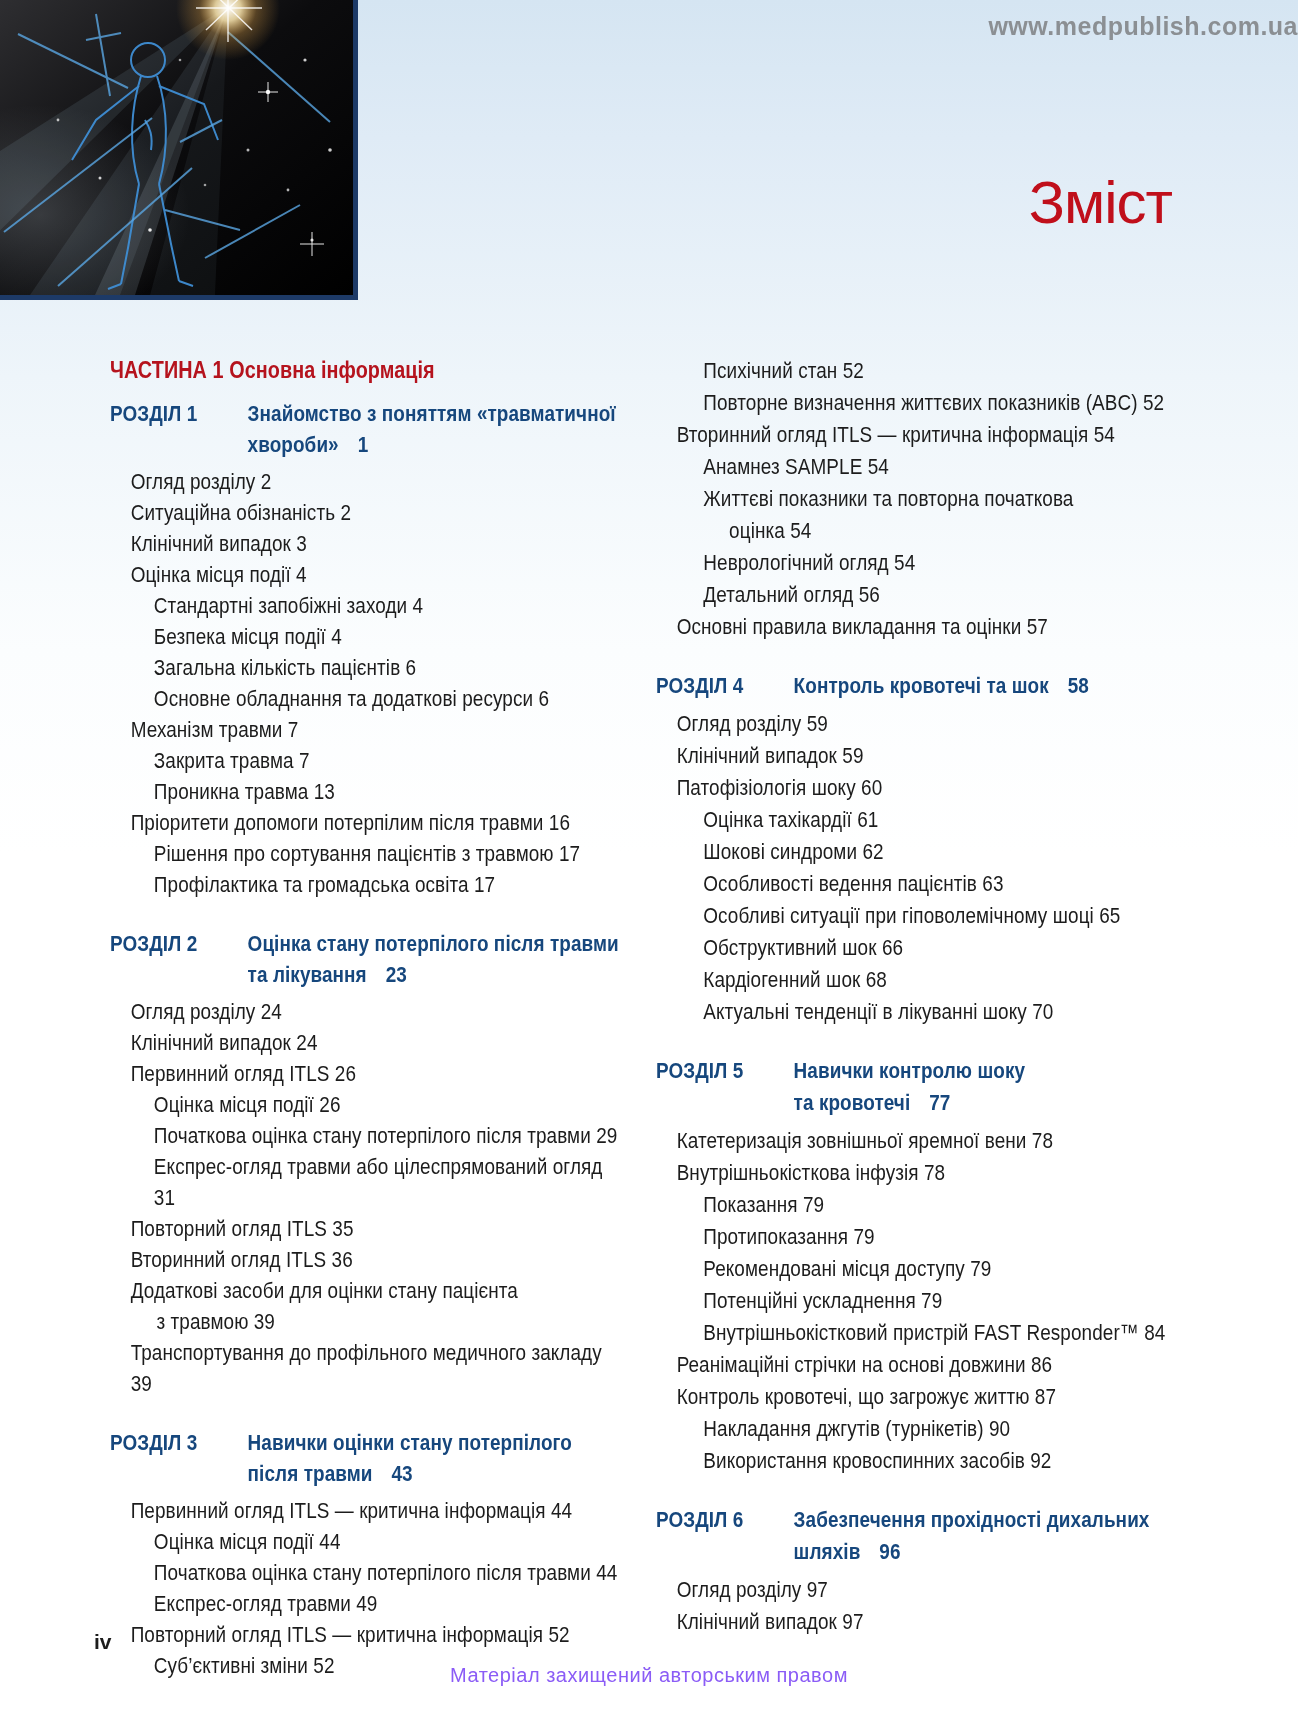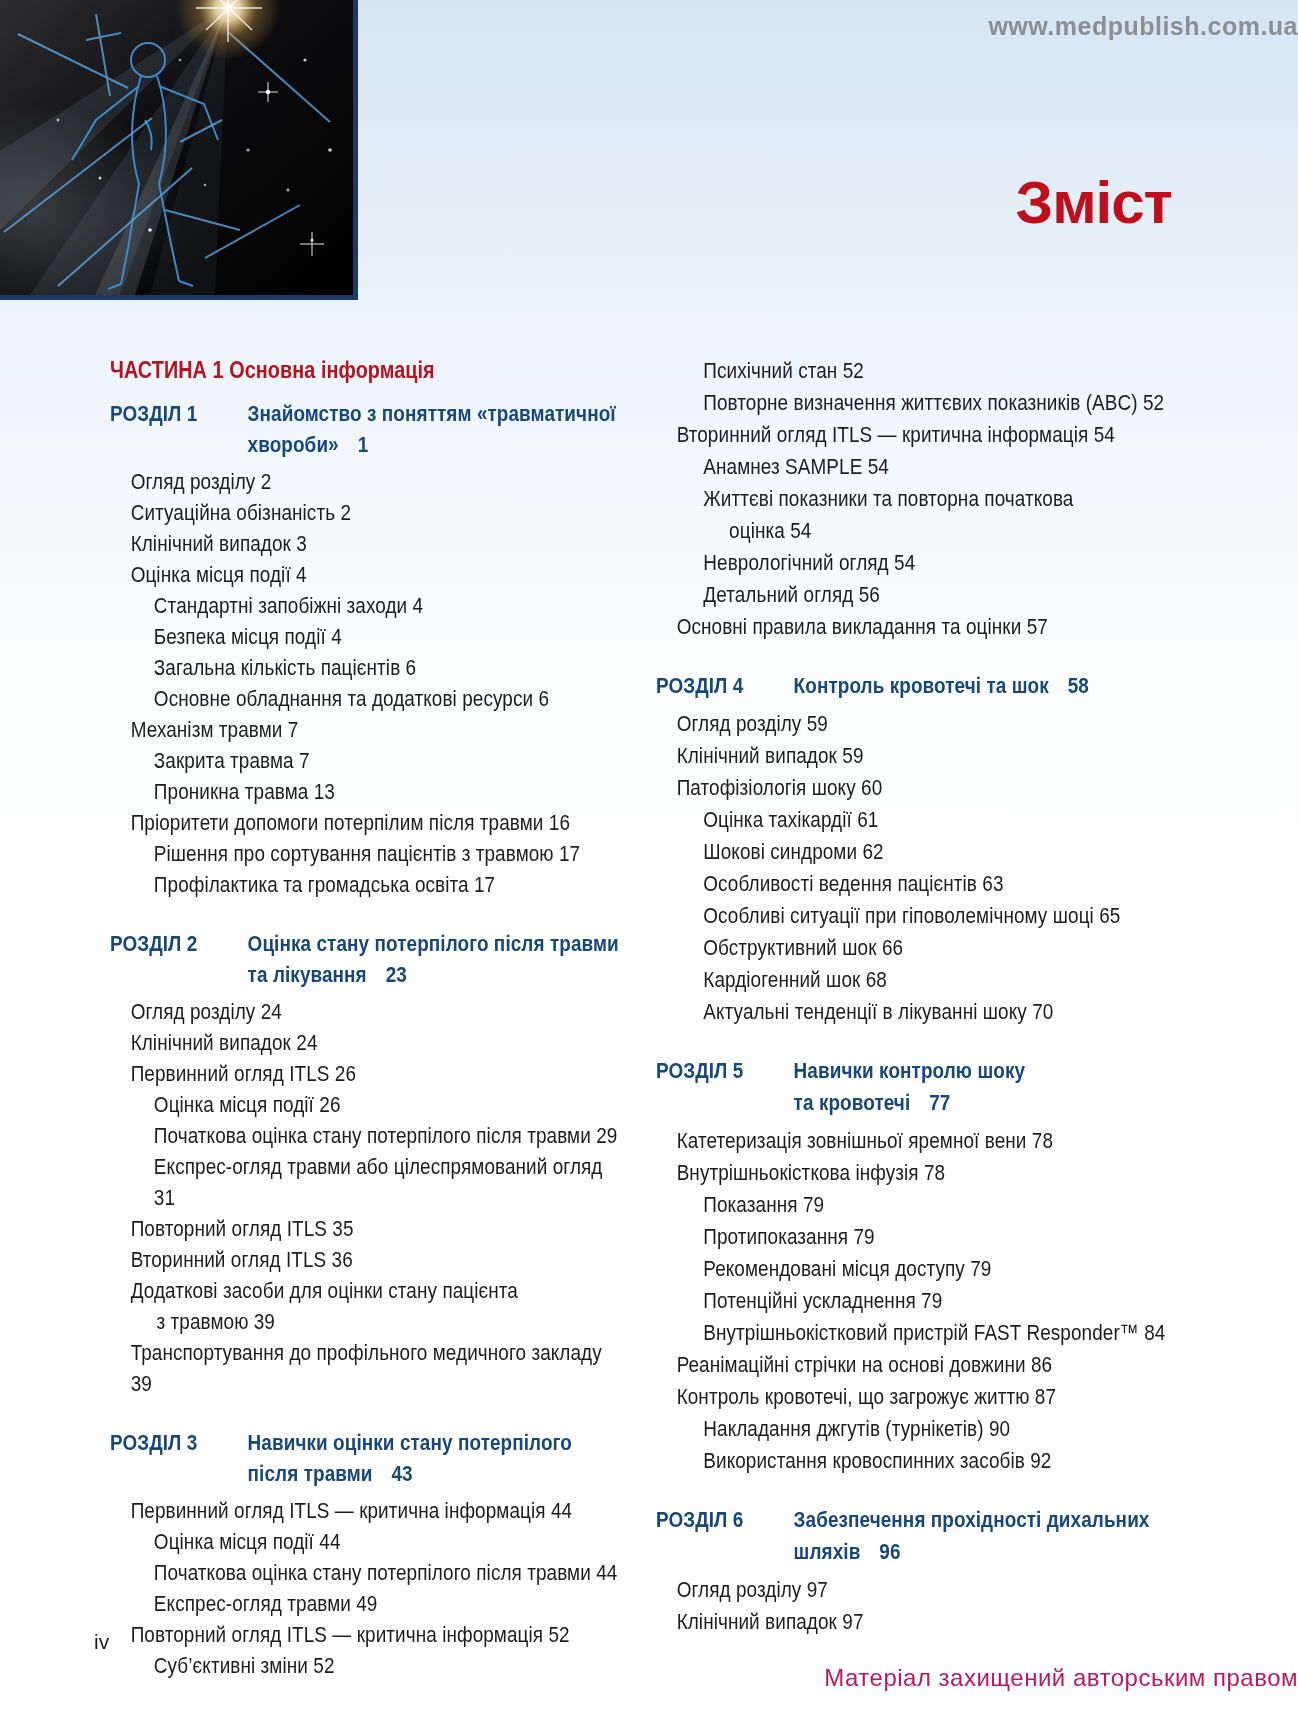--- a/index.html
+++ b/index.html
@@ -8,21 +8,21 @@
     font-family:"Liberation Sans","DejaVu Sans",sans-serif;
     background:linear-gradient(180deg,#d5e5f2 0%,#dfebf6 8%,#eef5fa 22%,#fbfdfe 38%,#ffffff 50%,#ffffff 100%);
   }
   
   .site-url{
     position:absolute;top:12px;left:0;width:100%;text-align:right;
     font-size:25px;font-weight:bold;color:#8b8f93;letter-spacing:0.5px;
   }
   .page-title{
     position:absolute;top:168px;right:126px;
-    font-size:60px;font-weight:bold;color:#c00f1b;letter-spacing:-1px;
+    font-size:60px;font-weight:normal;color:#c00f1b;letter-spacing:-1px;
   }
   .cover-art{
     position:absolute;top:0;left:0;width:358px;height:300px;
     background:#020203;border-right:5px solid #1d3a67;border-bottom:5px solid #1d3a67;
     box-sizing:border-box;overflow:hidden;
   }
   
   .col{
     position:absolute;transform:scaleX(0.86);transform-origin:0 0;
     font-size:22px;line-height:31px;color:#1c1c1c;letter-spacing:0.1px;
@@ -37,25 +37,25 @@
   #col-right .chapter{margin-top:27px;}
   .ch-label{flex:none;width:160px;font-weight:bold;color:#16477d;font-size:22px;}
   .ch-title{flex:1;font-weight:bold;color:#16477d;font-size:22px;}
   .ch-page{margin-left:22px;}
   .item{padding-left:24px;}
   .item.l2{padding-left:55px;}
   #col-left .item.l2{padding-left:51px;}
   .item .cont{display:block;padding-left:30px;}
   
   .folio{
-    position:absolute;left:94px;top:1630px;font-size:21px;font-weight:normal;color:#1c1c1c;
+    position:absolute;left:94px;top:1630px;font-size:21px;font-weight:bold;color:#1c1c1c;
   }
   .copyright{
-    position:absolute;top:1664px;left:0;width:100%;text-align:right;
-    font-size:24px;color:#be185d;letter-spacing:0.5px;
+    position:absolute;top:1664px;left:0;width:100%;text-align:center;
+    font-size:20px;color:#8b5cf6;letter-spacing:0.5px;
   }
 </style>
 </head>
 <body>
 
 <div class="cover-art">
   <svg width="353" height="295" viewBox="0 0 353 295">
     <defs>
       <linearGradient id="bg" x1="0" y1="0" x2="1" y2="1">
         <stop offset="0" stop-color="#2e2e31"></stop>

